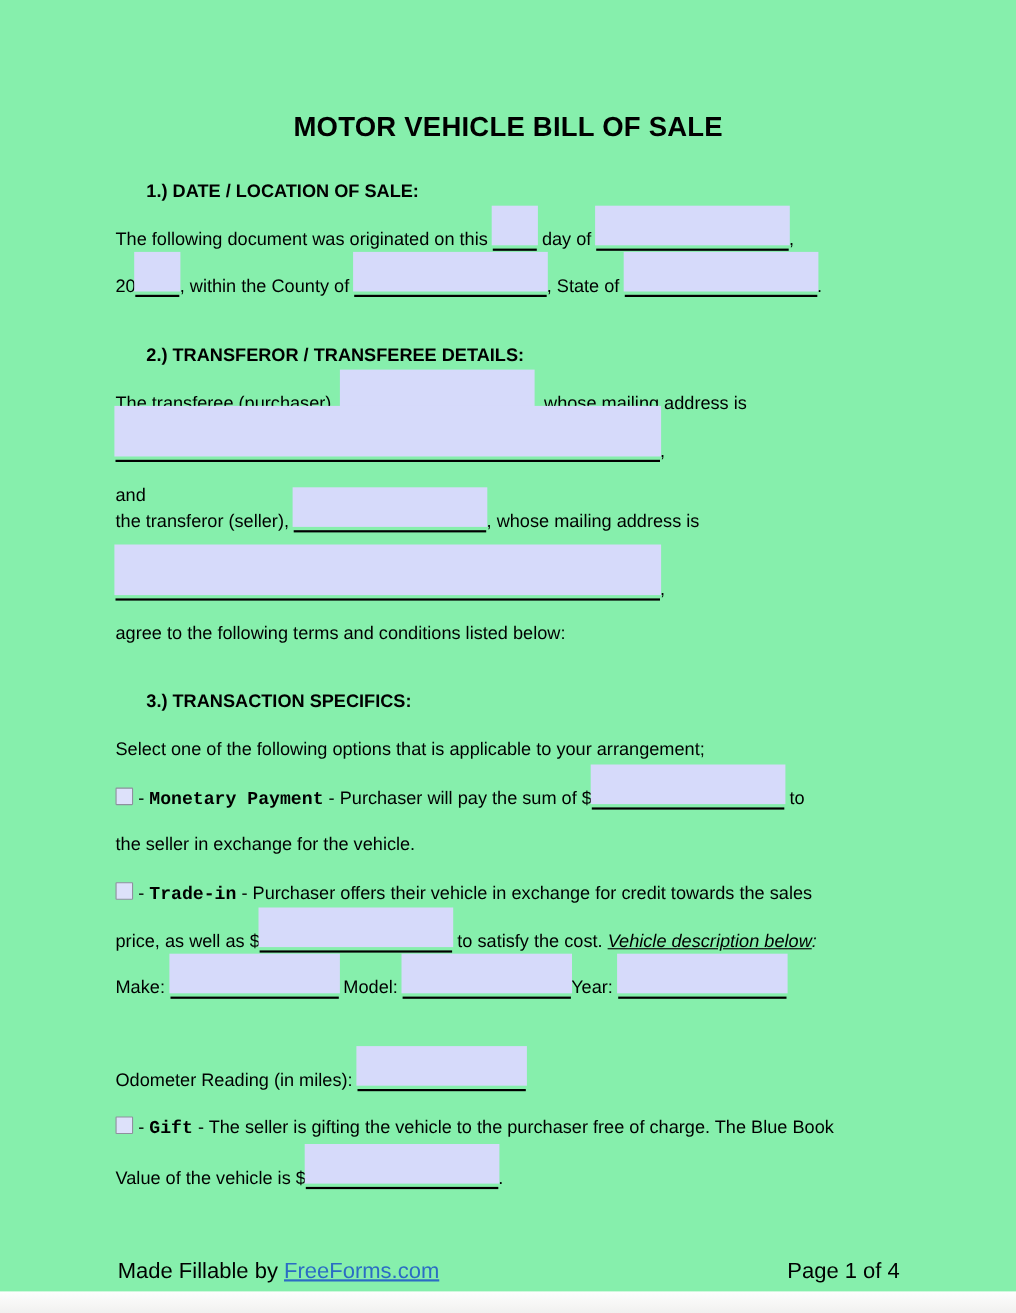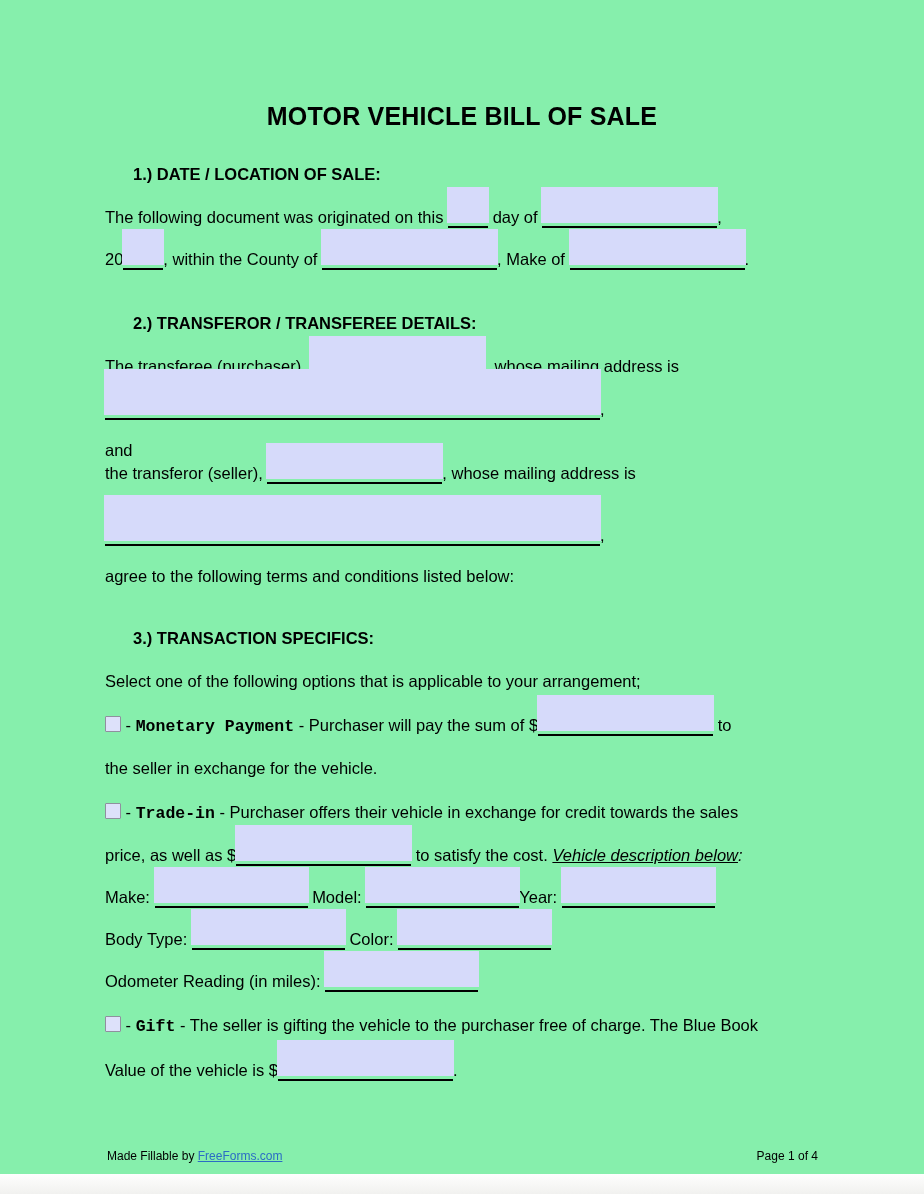--- a/index.html
+++ b/index.html
@@ -23,21 +23,21 @@
   .w40{width:40px}.w175{width:175px}.w153{width:153px}.w495{width:495px}
   .checkbox{
     display:inline-block;width:14px;height:14px;border-radius:1px;
     border:1.5px solid var(--checkbox_border,#8f909e);
     background:var(--checkbox_fill,#dde1fa);
     vertical-align:-1px;cursor:pointer;
   }
   .bold{font-weight:bold;font-family:Liberation Mono, monospace;}
   .it{font-style:italic;}
   .itu{font-style:italic;text-decoration:underline;}
-  .footer{position:absolute;font-size:12px;line-height:20px;white-space:nowrap;}
+  .footer{position:absolute;font-size:20px;line-height:20px;white-space:nowrap;}
   .footer-left{left:107px;top:1146px;}
   .footer-right{right:106px;top:1146px;}
   .link{color:var(--link,#2b6cc4);text-decoration:underline;cursor:pointer;}
   .bottom-shade{
     position:absolute;left:0;top:1174px;width:100%;height:20px;
     background:linear-gradient(#fefefe,#f1f1ef);
   }
 </style>
 </head>
 <body>
@@ -50,21 +50,21 @@
 
   <div class="line" style="top:204px">
     <span>The following document was originated on this</span>
     <span class="blank w40"></span>
     <span>day of</span>
     <span class="blank w175"></span><span>,</span>
   </div>
 
   <div class="line" style="top:246px">
     <span>20</span><span class="blank w40"></span><span>, within the County of</span>
-    <span class="blank w175"></span><span>, Make of</span>
+    <span class="blank w175"></span><span>, State of</span>
     <span class="blank w175"></span><span>.</span>
   </div>
 
   <div class="line heading" style="top:310px">2.) TRANSFEROR / TRANSFEREE DETAILS:</div>
 
   <div class="line" style="top:353px">
     <span>The transferee (purchaser),</span>
     <span class="blank w175"></span><span>, whose mailing address is</span>
   </div>
 
@@ -121,26 +121,20 @@
   </div>
 
   <div class="line" style="top:884px">
     <span>Make:</span>
     <span class="blank w153"></span>
     <span>Model:</span>
     <span class="blank w153"></span><span>Year:</span>
     <span class="blank w153"></span>
   </div>
 
-  <div class="line" style="top:926px">
-    <span>Body Type:</span>
-    <span class="blank w153"></span>
-    <span>Color:</span>
-    <span class="blank w153"></span>
-  </div>
 
   <div class="line" style="top:968px">
     <span>Odometer Reading (in miles):</span>
     <span class="blank w153"></span>
   </div>
 
   <div class="line" style="top:1012px">
     <span class="checkbox"></span>
     <span>-</span>
     <span class="bold">Gift</span>

